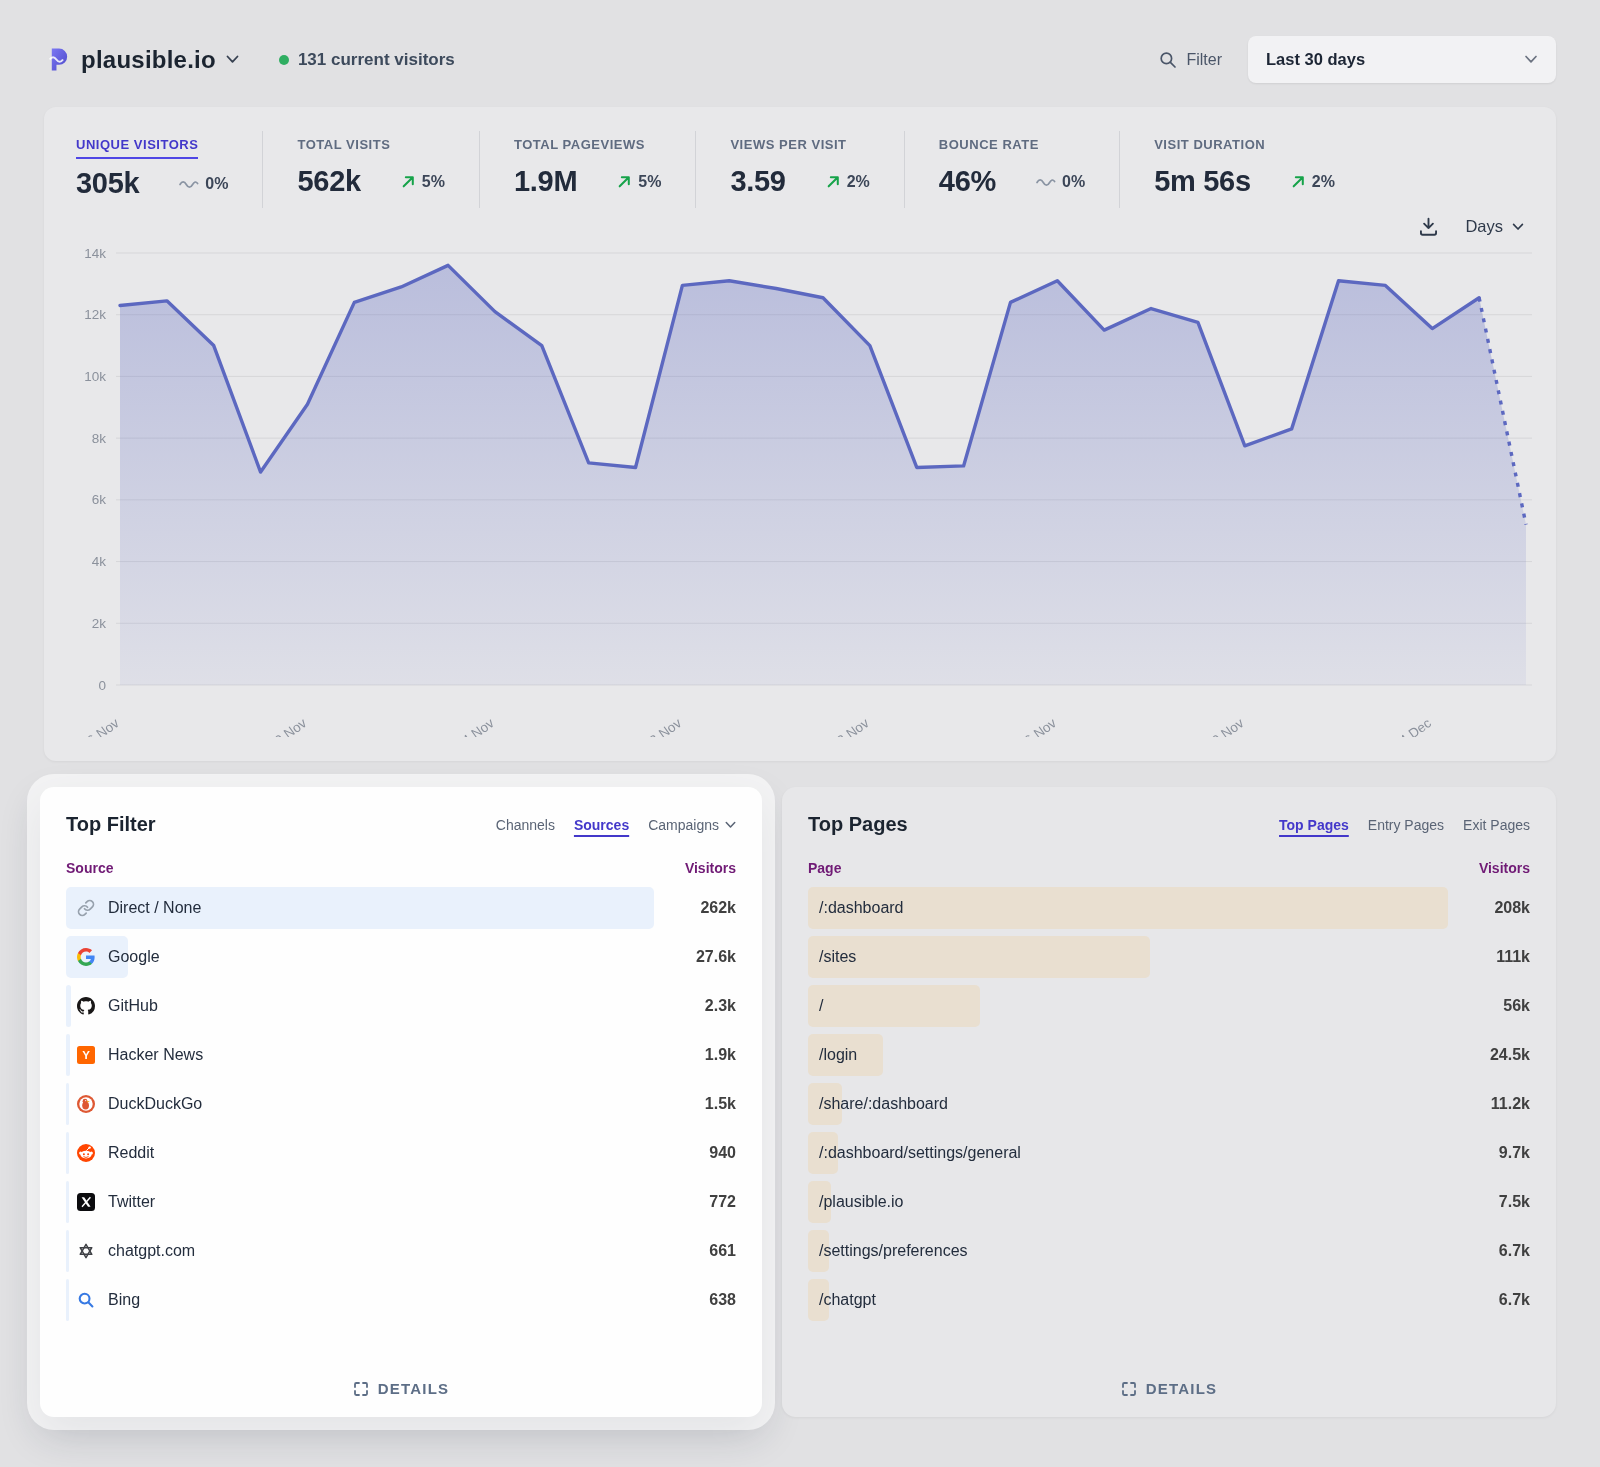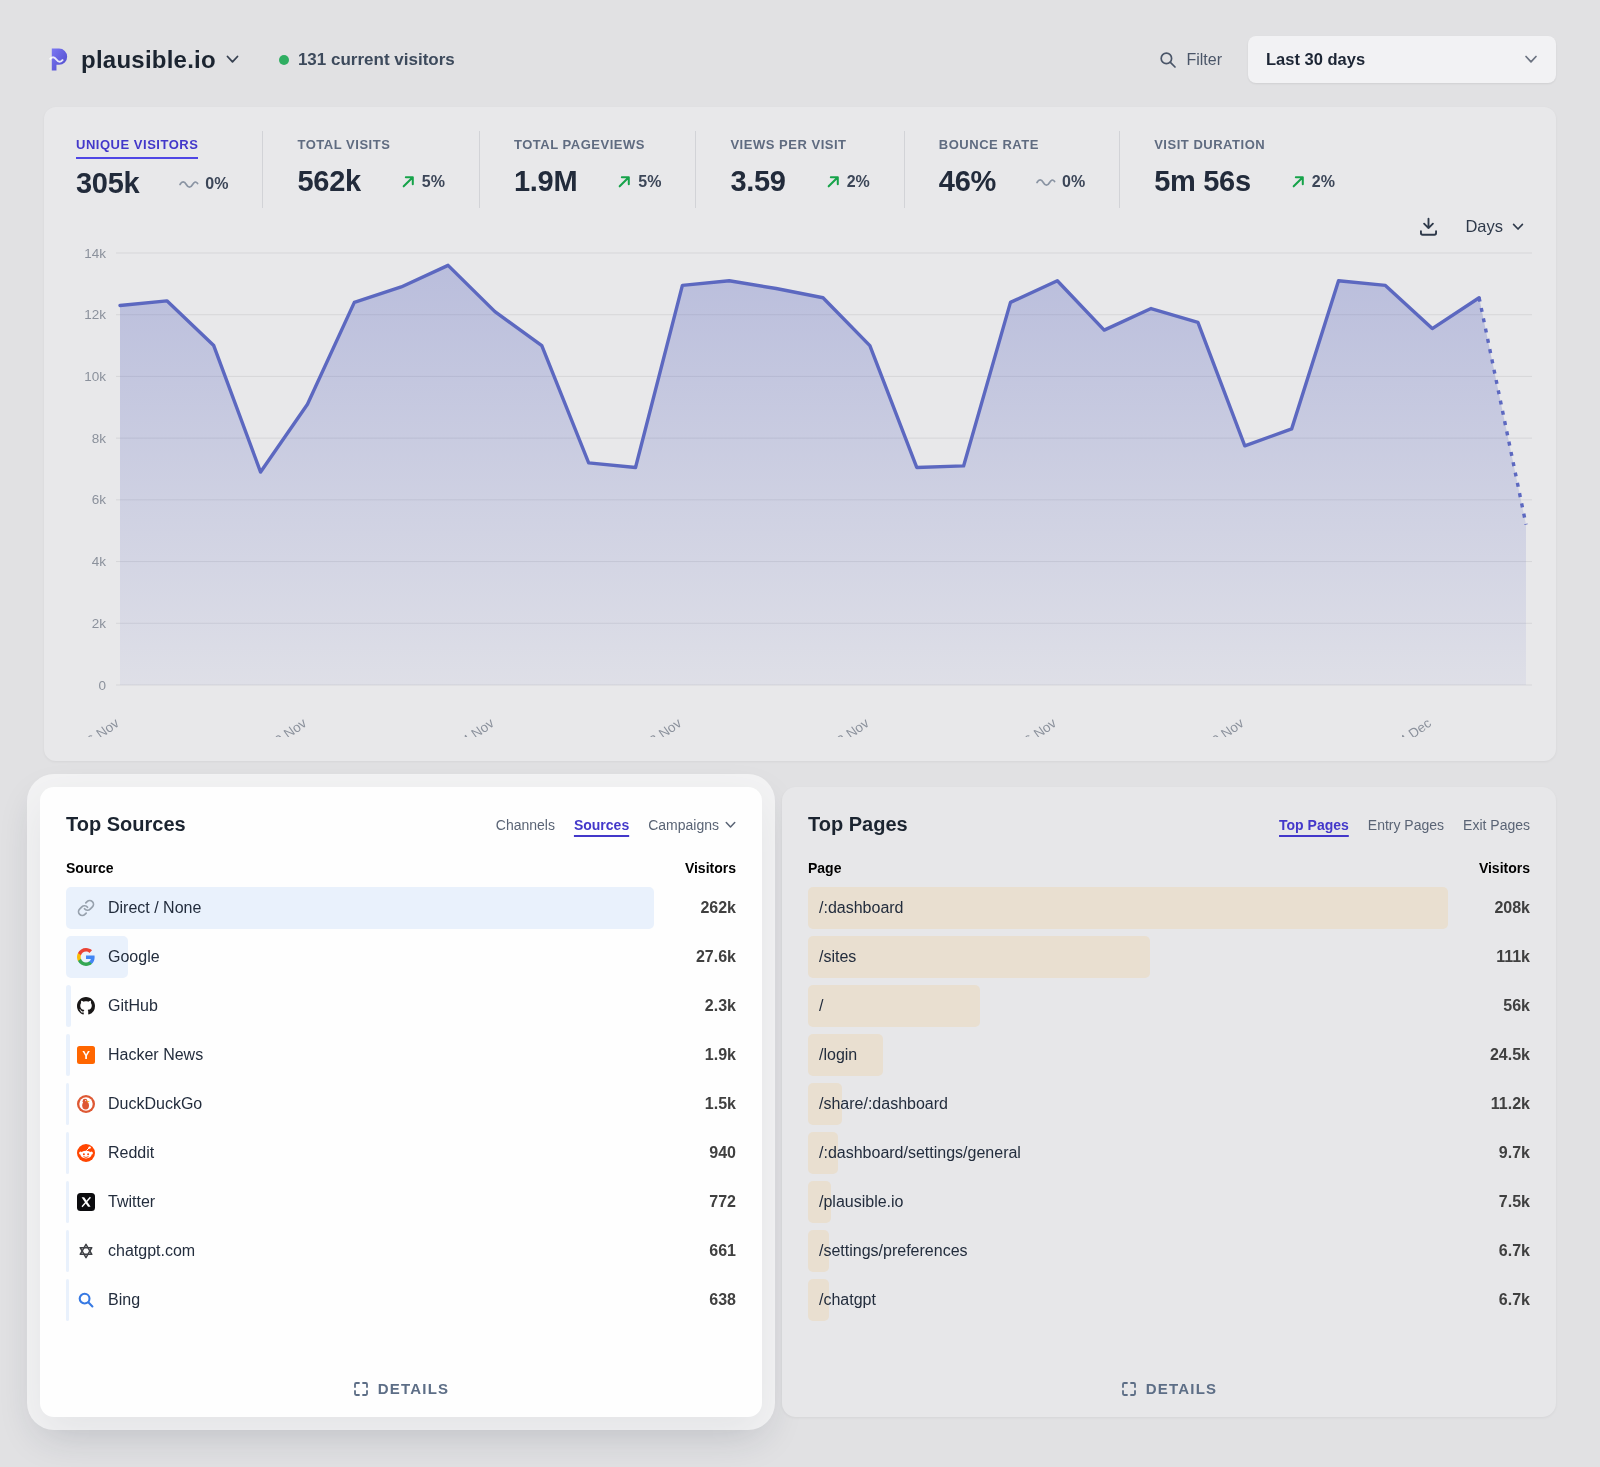--- a/index.html
+++ b/index.html
@@ -46,21 +46,21 @@
   .bottom { display:flex; gap:20px; margin:26px 44px 0 40px; }
   .card { border-radius:14px; padding:26px 26px 16px; height:630px; position:relative; }
   .card-sources { width:722px; background:#fefefe;
     box-shadow:0 0 0 13px rgba(255,255,255,.60), 0 16px 40px rgba(30,41,59,.20); }
   .card-pages { flex:1; background:#e7e7e9; box-shadow:0 1px 3px rgba(0,0,0,.05); }
   .card-head { display:flex; align-items:center; justify-content:space-between; }
   .card-title { font-size:20px; font-weight:700; color:#1b2430; }
   .tabs { display:flex; align-items:center; gap:19px; }
   .tab { font-size:14px; color:#5a6475; cursor:pointer; display:flex; align-items:center; gap:6px; }
   .tab.active { color:#4338ca; font-weight:700; text-decoration:underline; text-underline-offset:5px; text-decoration-thickness:2px; }
-  .cols { display:flex; justify-content:space-between; margin-top:24px; font-size:14px; font-weight:700; color:#000000; }
+  .cols { display:flex; justify-content:space-between; margin-top:24px; font-size:14px; font-weight:700; color:#701a75; }
   .rows { margin-top:10px; }
   .row { display:flex; align-items:center; height:44px; margin-bottom:5px; cursor:pointer; }
   .row-main { position:relative; flex:1; height:42px; display:flex; align-items:center; }
   .row-bar { position:absolute; left:0; top:0; height:100%; border-radius:5px; }
   .card-sources .row-bar { background:#e9f1fc; }
   .card-pages .row-bar { background:#e9dfd0; }
   .row-content { position:relative; display:flex; align-items:center; gap:13px; padding-left:11px; }
   .row-label { font-size:16px; color:#232d3d; }
   .row-value { width:82px; text-align:right; font-size:16px; font-weight:600; color:#404040; }
   .icon-slot { display:inline-flex; width:18px; height:18px; }
@@ -265,21 +265,21 @@
         <text x="1176.8" y="486" text-anchor="end" font-size="13.5" fill="#8b919c" transform="rotate(-36 1176.8 486)">30 Nov</text>
         <text x="1364.2666666666667" y="486" text-anchor="end" font-size="13.5" fill="#8b919c" transform="rotate(-36 1364.2666666666667 486)">4 Dec</text>
       </svg>
   </div>
 </div>
 
 <div class="bottom">
 
   <div class="card card-sources">
     <div class="card-head">
-      <div class="card-title">Top Sources</div>
+      <div class="card-title">Top Filter</div>
       <div class="tabs" id="sources-tabs">
           <span class="tab">
     <span>Channels</span>
 
   </span>
           <span class="tab active">
     <span>Sources</span>
 
   </span>
           <span class="tab">

